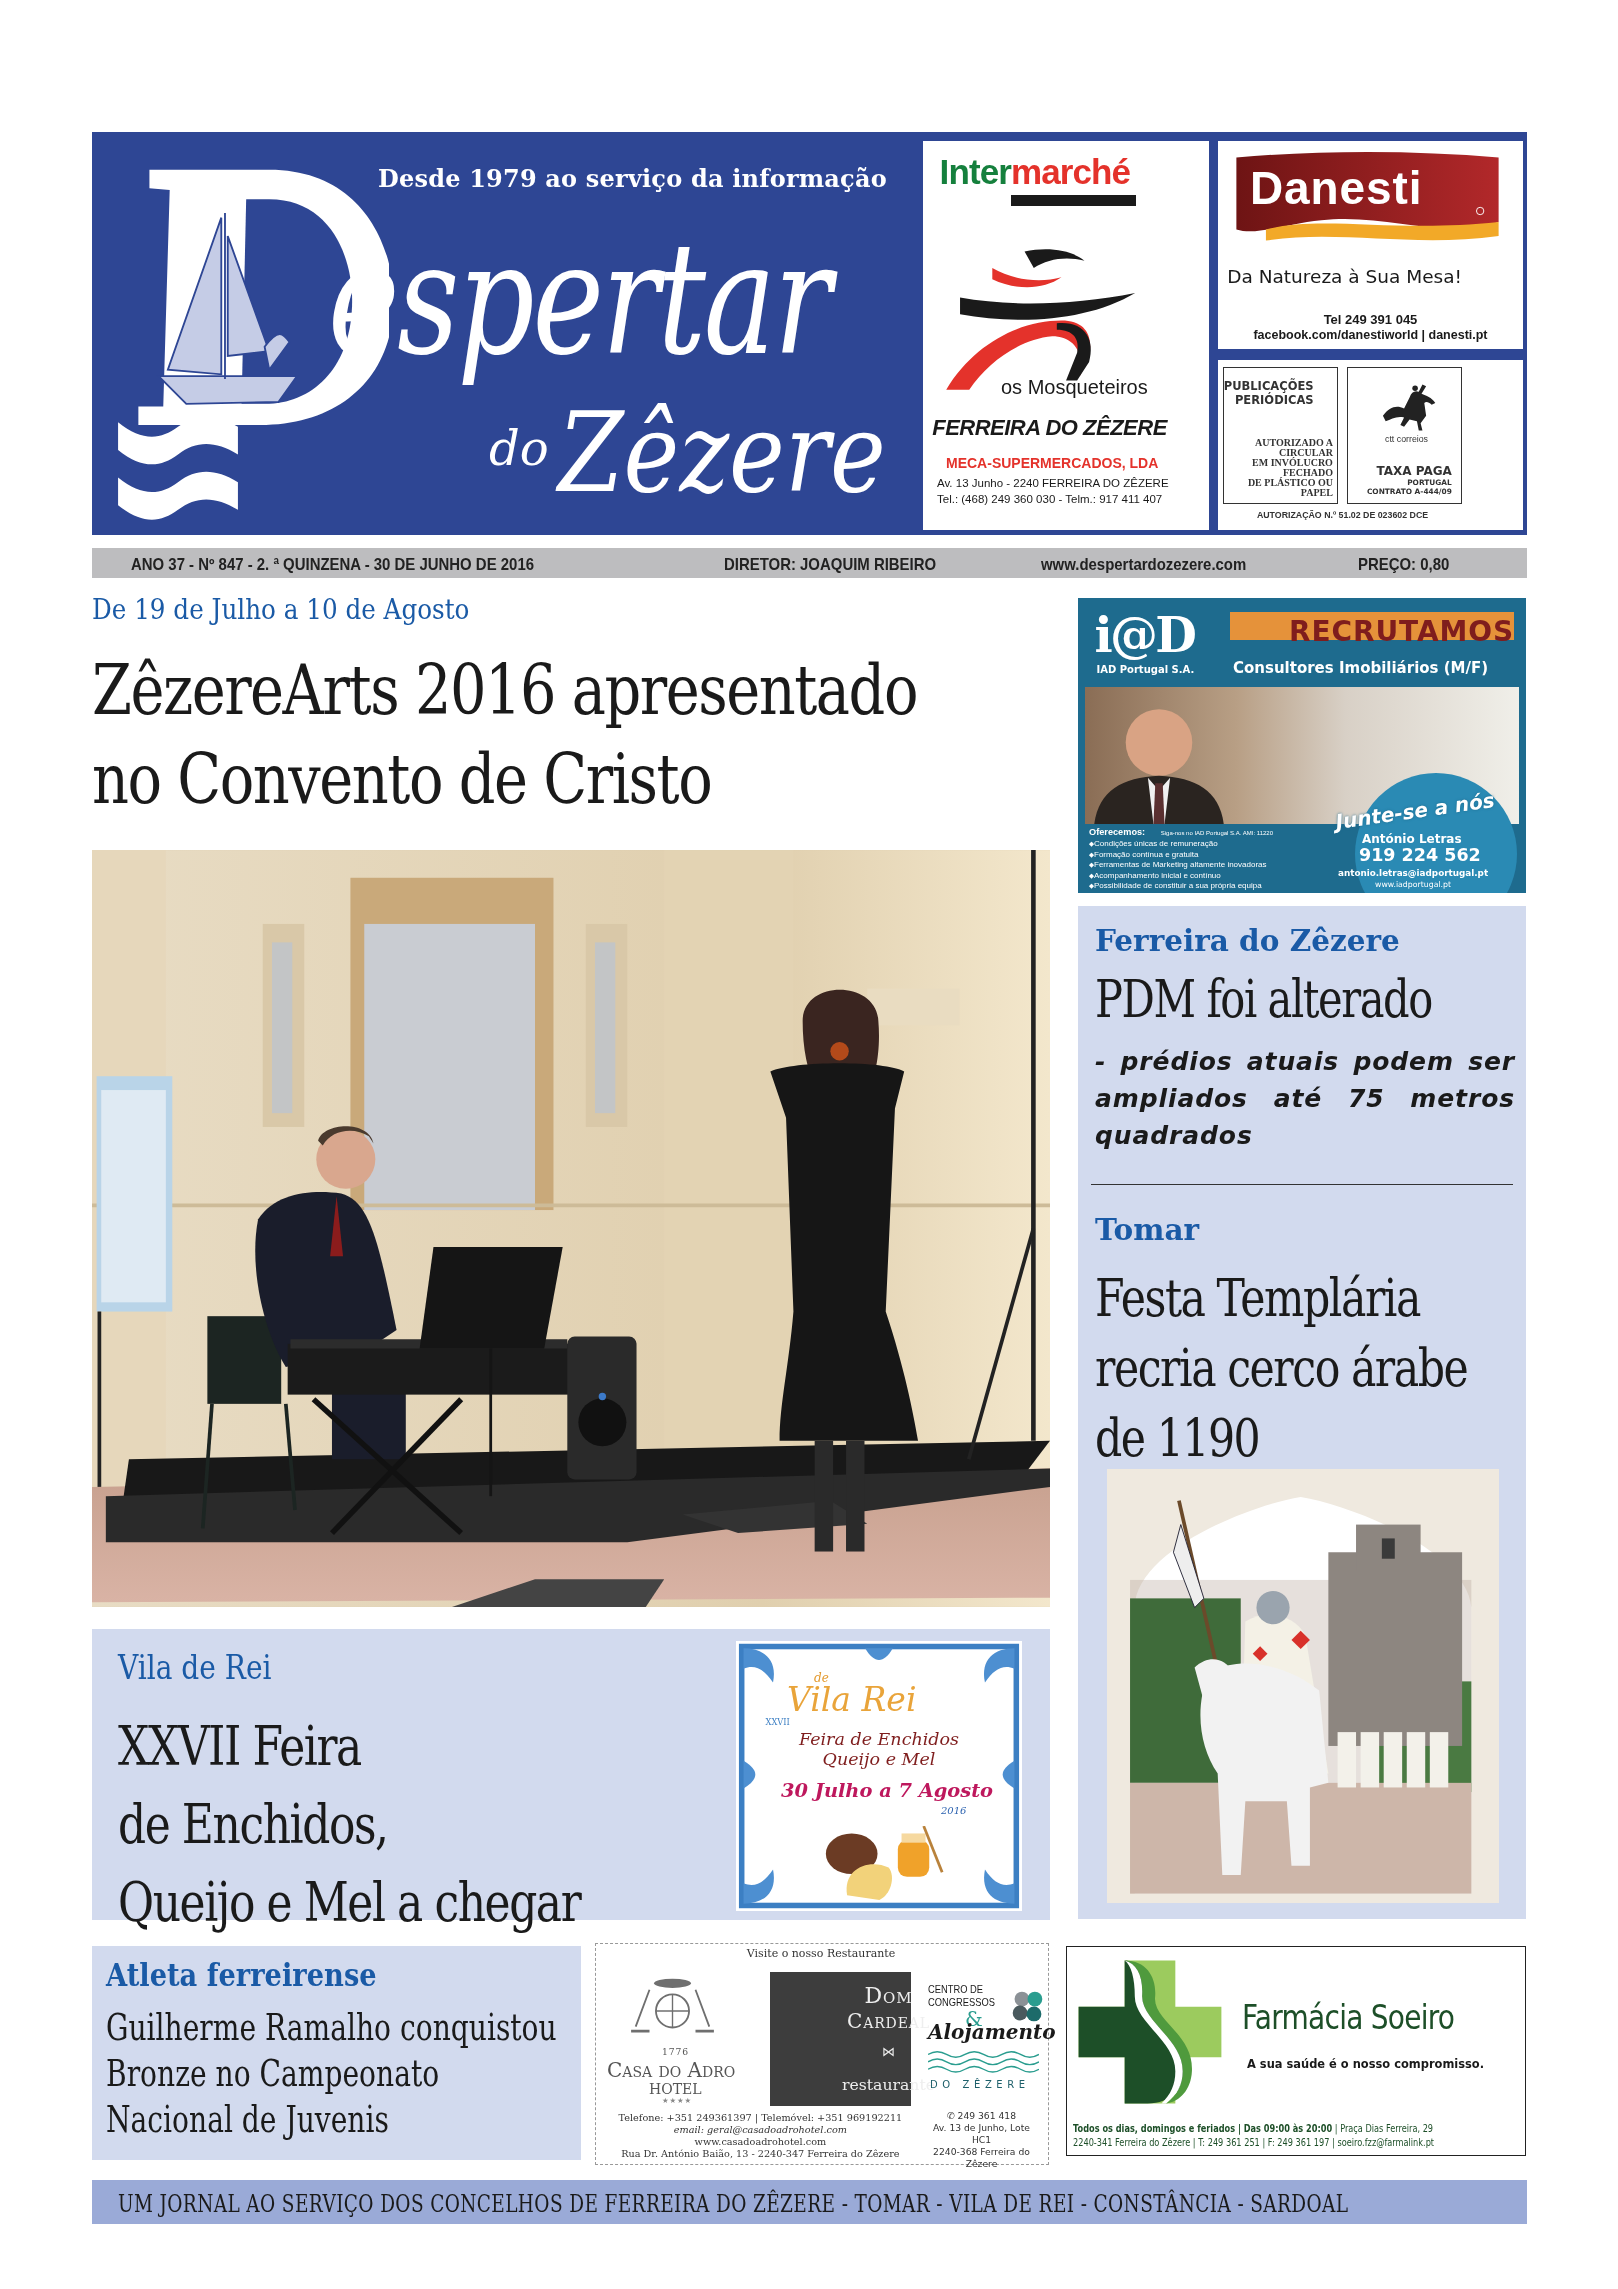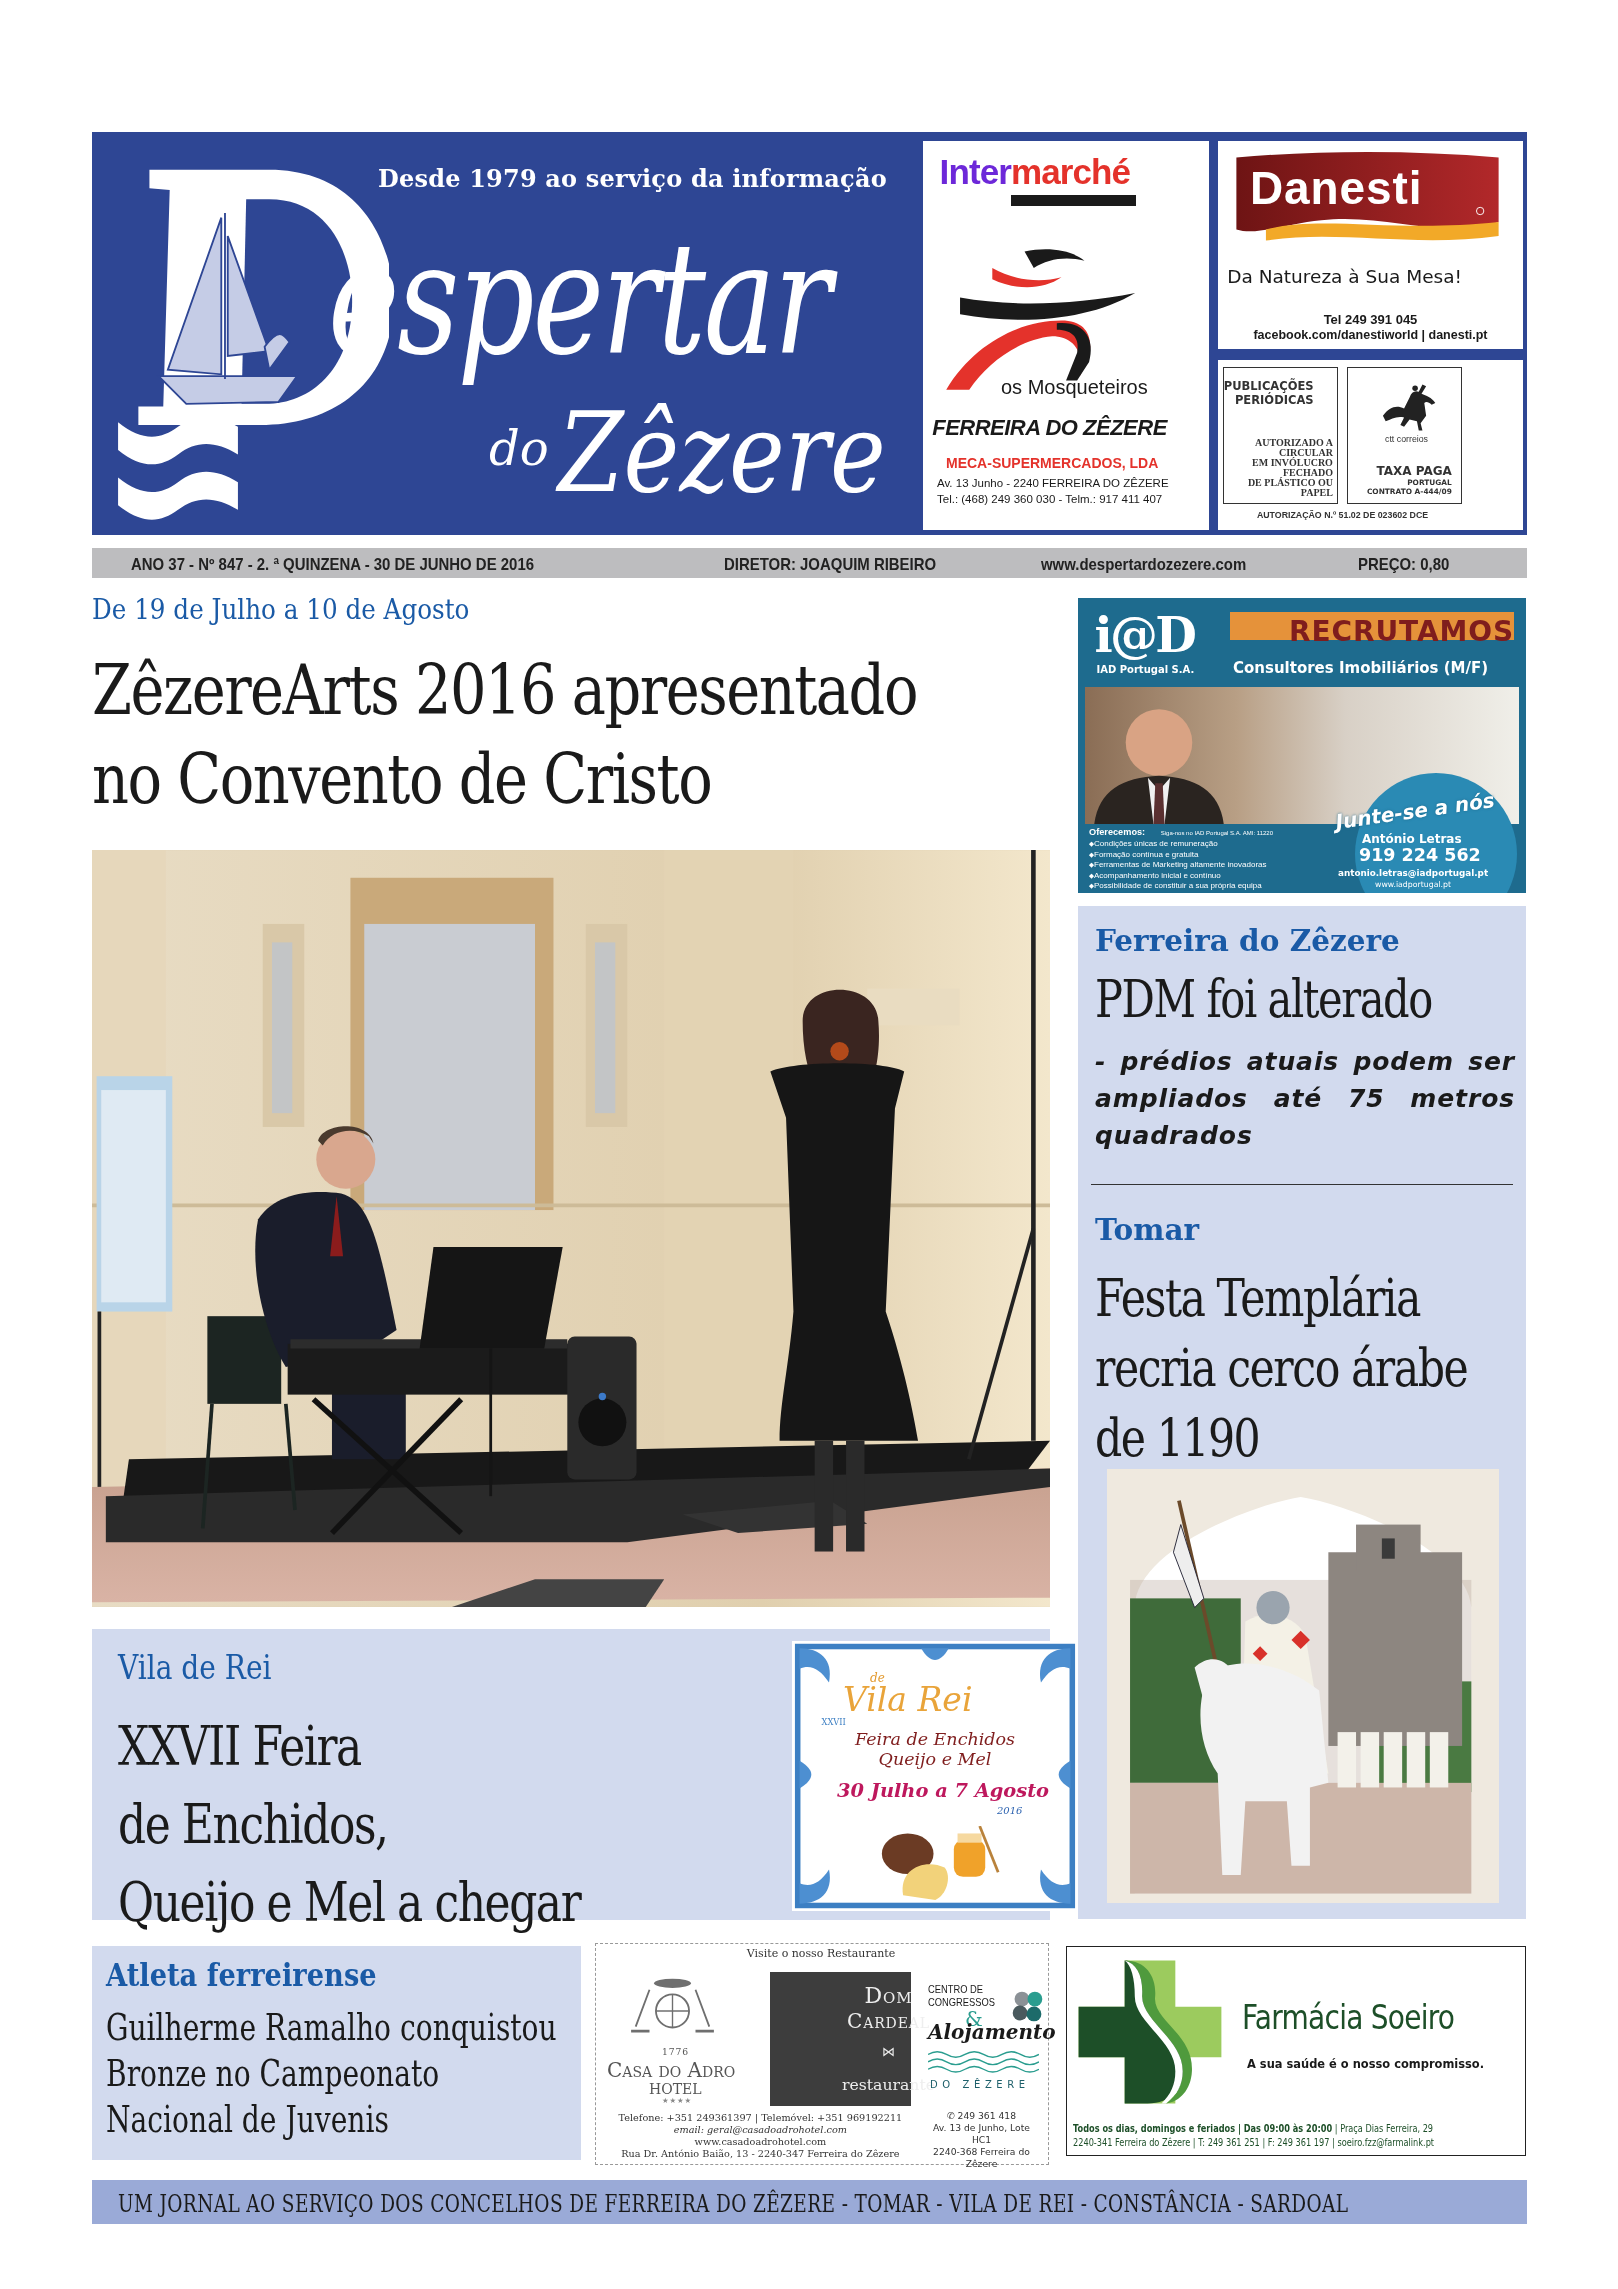--- a/index.html
+++ b/index.html
@@ -10,21 +10,21 @@
   
   .masthead { left: 92px; top: 132px; width: 1435px; height: 403px; background: #2e4694; }
   .logo-area { left: 92px; top: 132px; width: 817px; height: 403px; }
   .tagline { left: 378px; top: 164px; color: #fff; font-family: "DejaVu Serif", serif; font-weight: bold; font-size: 24px; letter-spacing: 0.2px; white-space: nowrap; }
   .wordmark { left: 328px; top: 222px; color:#fff; font-family:"DejaVu Serif", serif; font-style: italic; font-size: 155px; line-height: 1; letter-spacing: -2.8px; white-space: nowrap; transform: scaleX(0.78); transform-origin: left top; }
   .do-word { left: 489px; top: 420px; color:#fff; font-family:"DejaVu Serif", serif; font-style: italic; font-size: 48px; }
   .zezere-word { left: 558px; top: 397px; color:#fff; font-family:"DejaVu Serif", serif; font-style: italic; font-size: 111px; line-height:1; transform: scaleX(0.85); transform-origin:left top; white-space:nowrap;}
 
   .ad-intermarche { left: 923px; top: 141px; width: 286px; height: 389px; background:#fff; }
   .im-brand { position:absolute; left: 16.6px; top: 11px; font-family:"Liberation Sans", sans-serif; font-weight: bold; font-size: 35px; letter-spacing: -0.9px; white-space:nowrap; }
-  .im-brand .inter { color:#6d28d9; }
+  .im-brand .inter { color:#15803d; }
   .im-brand .marche { color:#e4322b; }
   .im-underline { position:absolute; left: 88px; top: 54px; width: 125px; height: 11px; background:#1a1a1a; }
   .im-logo { position:absolute; left: 14px; top: 92px; width: 212px; height: 166px; }
   .im-mosq { position:absolute; left: 78px; top: 235px; font-family:"Liberation Sans", sans-serif; font-size: 20px; color:#1a1a1a; white-space:nowrap;}
   .im-city { position:absolute; left: 9.2px; top: 274px; font-family:"Liberation Sans", sans-serif; font-weight:bold; font-style:italic; font-size: 22px; color:#1a1a1a; letter-spacing:-0.5px; white-space:nowrap;}
   .im-company { position:absolute; left: 23px; top: 314px; font-family:"Liberation Sans", sans-serif; font-weight:bold; font-size: 14px; color:#e4322b; white-space:nowrap;}
   .im-addr { position:absolute; left: 14px; top: 335px; font-family:"Liberation Sans", sans-serif; font-size: 11.5px; color:#1a1a1a; white-space:nowrap; line-height: 15.7px;}
 
   .ad-danesti { left: 1149px; top: 141px; width: 374px; height: 208px; background:#fff; left:1218px; width: 305px;}
   .dn-banner { position:absolute; left: 11px; top: 7.4px; width: 277px; height: 102px; }
@@ -82,21 +82,21 @@
   .pdm-sub { left: 1095px; top: 1043px; width: 420px; font-family:"DejaVu Sans", sans-serif; font-weight:bold; font-style:italic; font-size: 25px; line-height: 37px; color:#1a1a1a; text-align: justify; text-align-last: left; letter-spacing: 0.9px; }
   .side-rule { left: 1091px; top: 1184px; width: 422px; height: 1.4px; background:#333; }
   .tomar-kicker { left: 1095px; top: 1212px; font-size: 29.5px; font-weight:bold; }
   .tomar-title { left: 1095px; top: 1263px; font-family:"DejaVu Serif", serif; font-size: 52px; line-height: 70px; color:#1a1a1a; letter-spacing:-1.8px; white-space:nowrap; transform: scaleX(0.82); transform-origin:left top;}
   .tomar-photo { left: 1107px; top: 1469px; width: 392px; height: 434px; background:#efe9df; overflow:hidden; }
 
   
   .vila-box { left: 92px; top: 1629px; width: 958px; height: 291px; background: #d2daee; }
   .vila-kicker { left: 118px; top: 1648px; font-size: 33px; transform: scaleX(0.85); transform-origin:left top; white-space:nowrap;}
   .vila-title { left: 118px; top: 1707px; font-family:"DejaVu Serif", serif; font-size: 55px; line-height: 78px; color:#1a1a1a; letter-spacing:-1.8px; white-space:nowrap; transform: scaleX(0.8); transform-origin:left top;}
-  .vila-poster { left: 792px; top: 1641px; width: 286px; height: 270px; background:#fff; overflow:hidden; }
+  .vila-poster { left: 736px; top: 1641px; width: 286px; height: 270px; background:#fff; overflow:hidden; }
 
   
   .atleta-box { left: 92px; top: 1946px; width: 489px; height: 214px; background: #d2daee; }
   .atleta-kicker { left: 106px; top: 1957px; font-size: 31px; font-weight:bold; white-space:nowrap; transform: scaleX(0.88); transform-origin:left top;}
   .atleta-title { left: 106px; top: 2005px; font-family:"DejaVu Serif", serif; font-size: 37px; line-height: 46px; color:#1a1a1a; white-space:nowrap; transform: scaleX(0.76); transform-origin:left top; }
 
   
   .ad-hotel { left: 595px; top: 1943px; width: 454px; height: 222px; background:#fff; border: 1.8px dashed #999; }
   .ht-visite { position:absolute; left: 0; width: 450px; text-align:center; top: 2.8px; font-family:"DejaVu Serif", serif; font-size: 11px; color:#333;}
   .ht-crest { position:absolute; left: 35px; top: 32px; width: 83px; height: 69px; }

